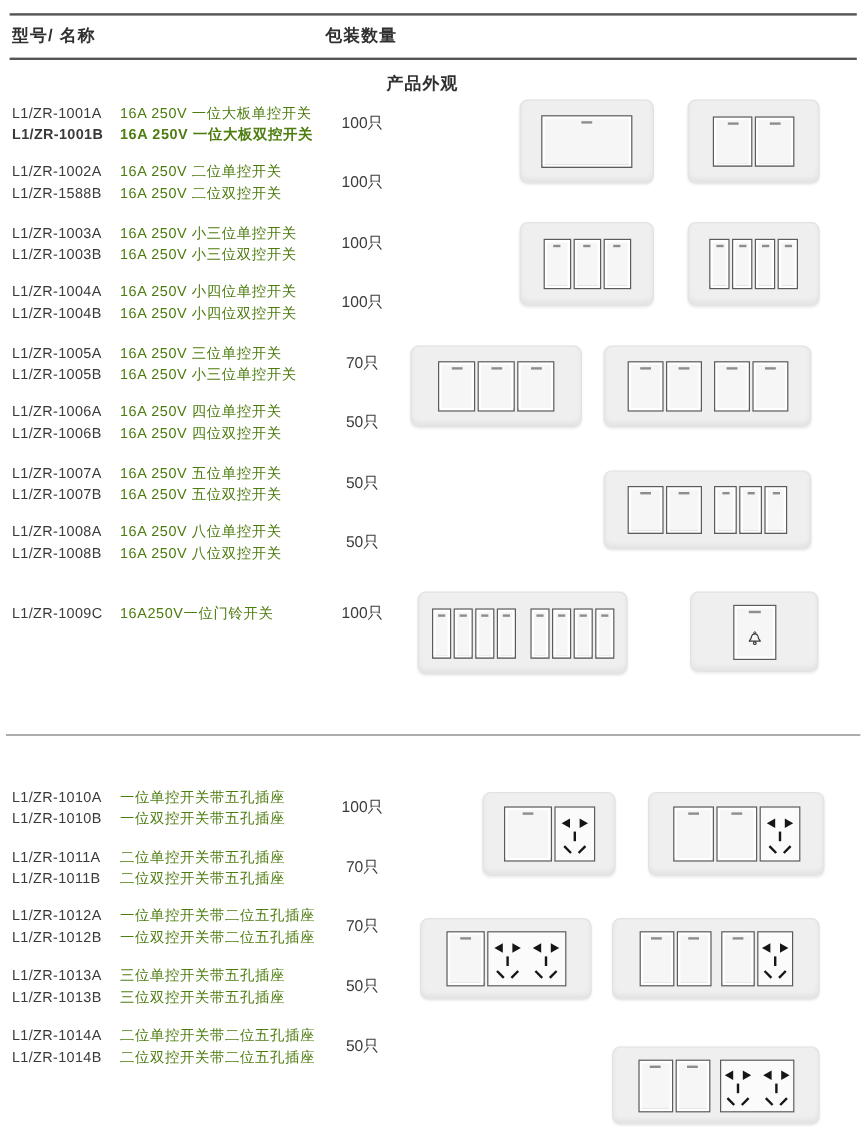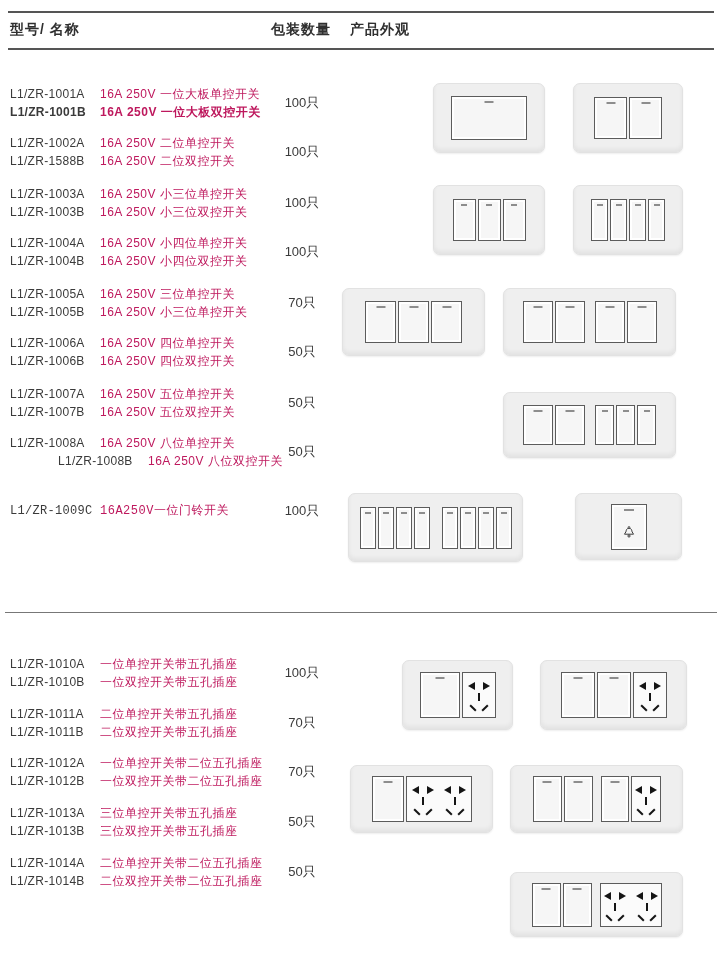--- a/index.html
+++ b/index.html
@@ -4,21 +4,21 @@
 <style>
   html,body{margin:0;padding:0;background:#ffffff;}
   #page{position:relative;width:722px;height:954px;background:#ffffff;overflow:hidden;
         font-family:"Liberation Sans","DejaVu Sans",sans-serif;color:#3a3a3a;}
   .hline{position:absolute;height:2px;background:#555;}
   .hline.thin{height:1px;background:#777;}
   .colhead{position:absolute;top:21px;font-size:14px;font-weight:bold;color:#303030;letter-spacing:1px;}
   .row{position:absolute;left:0;width:340px;}
   .pline{position:absolute;left:10px;height:18px;line-height:18px;font-size:12px;white-space:nowrap;}
   .model{display:inline-block;width:90px;color:#3a3a3a;letter-spacing:0.3px;}
-  .pname{color:#be185d;letter-spacing:0.5px;}
+  .pname{color:#4d7c0f;letter-spacing:0.5px;}
   .qty{position:absolute;left:270px;width:64px;text-align:center;font-size:13px;color:#3a3a3a;}
 
   
   .plate{position:absolute;background:#efefef;border:1px solid #e2e2e2;border-radius:7px;
          box-shadow:inset 0 -3px 4px rgba(0,0,0,0.05), 0 1px 2px rgba(0,0,0,0.07);
          display:flex;align-items:center;justify-content:center;gap:10px;box-sizing:border-box;}
   .grp{display:flex;gap:2px;}
   .sw{position:relative;background:#f6f6f6;border:1px solid #5c5c5c;box-sizing:border-box;
       box-shadow:inset 0 0 0 2px #ffffff, inset 0 -5px 0 -3px #9a9a9a;}
   .sw::before{content:"";position:absolute;top:4px;left:50%;transform:translateX(-50%);
@@ -43,21 +43,21 @@
 <body>
 
 <div id="page">
 
   <div class="hline" style="top:11px;left:8px;width:706px;"></div>
   <div class="hline" style="top:48px;left:8px;width:706px;"></div>
   <div class="hline thin" style="top:612px;left:5px;width:712px;"></div>
 
   <div class="colhead" style="left:10px;">型号/ 名称</div>
   <div class="colhead" style="left:271px;">包装数量</div>
-  <div class="colhead" style="left:350px;">产品外观</div>
+  <div class="colhead" style="left:322px;margin-top:40px;">产品外观</div>
 
   <div class="row" style="top:85px;height:36px;">
     <div class="pline" style="top:0;"><span class="model">L1/ZR-1001A</span><span class="pname">16A 250V 一位大板单控开关</span></div>
     <div class="pline" style="top:18px;font-weight:bold;"><span class="model">L1/ZR-1001B</span><span class="pname">16A 250V 一位大板双控开关</span></div>
     <div class="qty" style="top:9px;">100只</div>
   </div>
   <div class="row" style="top:134px;height:36px;">
     <div class="pline" style="top:0;"><span class="model">L1/ZR-1002A</span><span class="pname">16A 250V 二位单控开关</span></div>
     <div class="pline" style="top:18px;"><span class="model">L1/ZR-1588B</span><span class="pname">16A 250V 二位双控开关</span></div>
     <div class="qty" style="top:9px;">100只</div>
@@ -82,25 +82,25 @@
     <div class="pline" style="top:18px;"><span class="model">L1/ZR-1006B</span><span class="pname">16A 250V 四位双控开关</span></div>
     <div class="qty" style="top:9px;">50只</div>
   </div>
   <div class="row" style="top:385px;height:36px;">
     <div class="pline" style="top:0;"><span class="model">L1/ZR-1007A</span><span class="pname">16A 250V 五位单控开关</span></div>
     <div class="pline" style="top:18px;"><span class="model">L1/ZR-1007B</span><span class="pname">16A 250V 五位双控开关</span></div>
     <div class="qty" style="top:9px;">50只</div>
   </div>
   <div class="row" style="top:434px;height:36px;">
     <div class="pline" style="top:0;"><span class="model">L1/ZR-1008A</span><span class="pname">16A 250V 八位单控开关</span></div>
-    <div class="pline" style="top:18px;margin-left:48px;"><span class="model">L1/ZR-1008B</span><span class="pname">16A 250V 八位双控开关</span></div>
+    <div class="pline" style="top:18px;"><span class="model">L1/ZR-1008B</span><span class="pname">16A 250V 八位双控开关</span></div>
     <div class="qty" style="top:9px;">50只</div>
   </div>
   <div class="row" style="top:502px;height:18px;">
-    <div class="pline" style="top:0;font-family:Liberation Mono, monospace;"><span class="model">L1/ZR-1009C</span><span class="pname">16A250V一位门铃开关</span></div>
+    <div class="pline" style="top:0;"><span class="model">L1/ZR-1009C</span><span class="pname">16A250V一位门铃开关</span></div>
     <div class="qty" style="top:0;">100只</div>
   </div>
 
   <div class="row" style="top:655px;height:36px;">
     <div class="pline" style="top:0;"><span class="model">L1/ZR-1010A</span><span class="pname">一位单控开关带五孔插座</span></div>
     <div class="pline" style="top:18px;"><span class="model">L1/ZR-1010B</span><span class="pname">一位双控开关带五孔插座</span></div>
     <div class="qty" style="top:9px;">100只</div>
   </div>
   <div class="row" style="top:705px;height:36px;">
     <div class="pline" style="top:0;"><span class="model">L1/ZR-1011A</span><span class="pname">二位单控开关带五孔插座</span></div>

